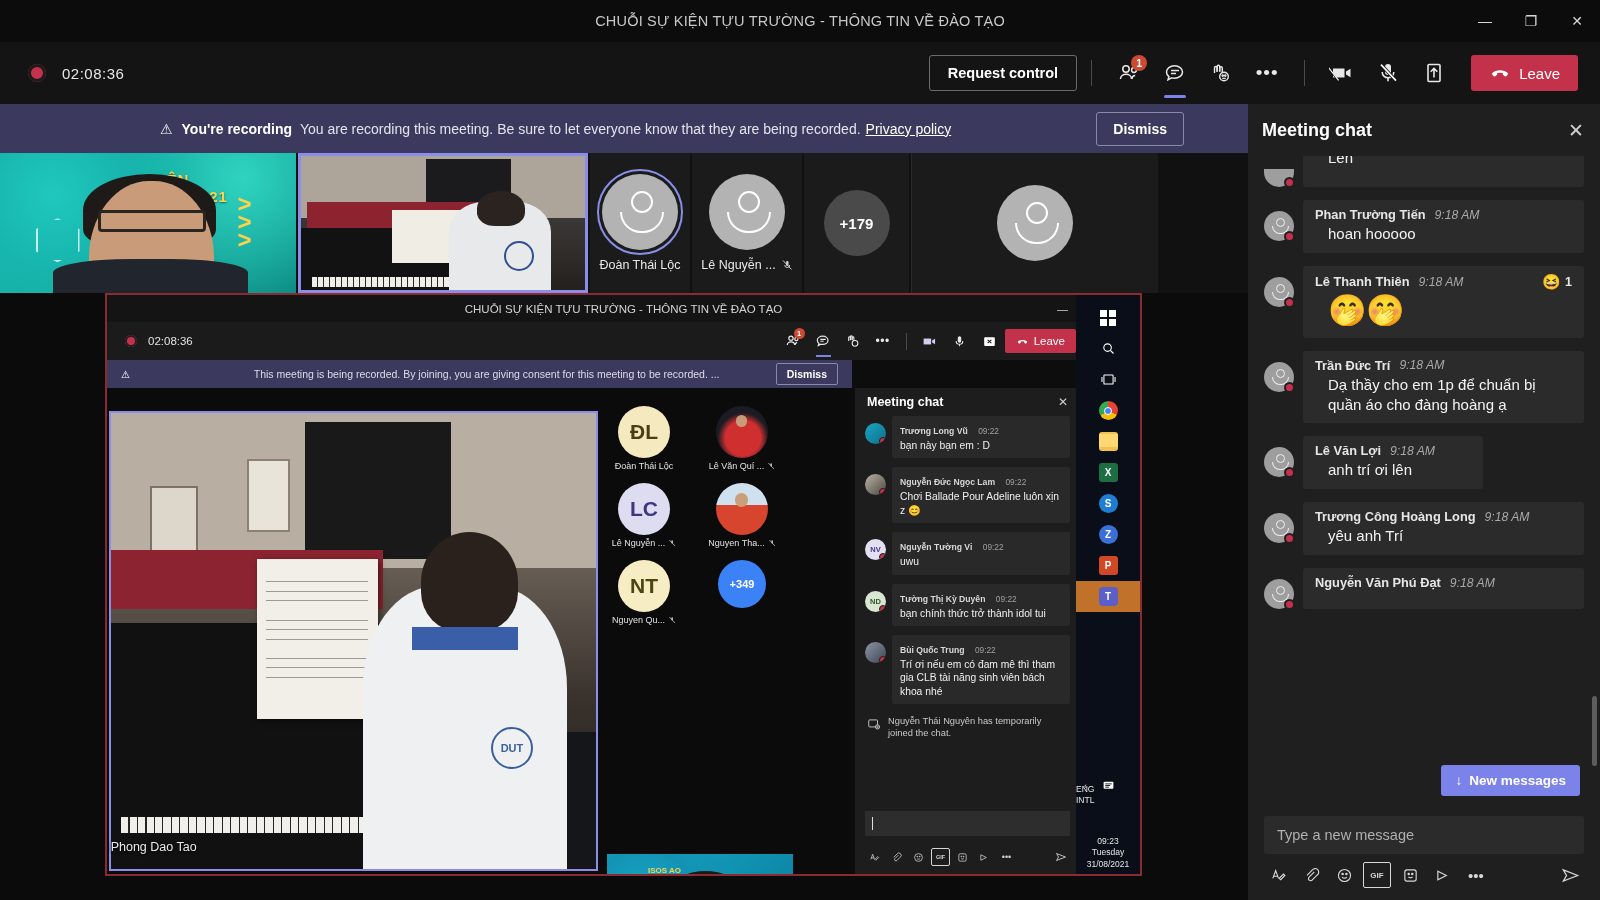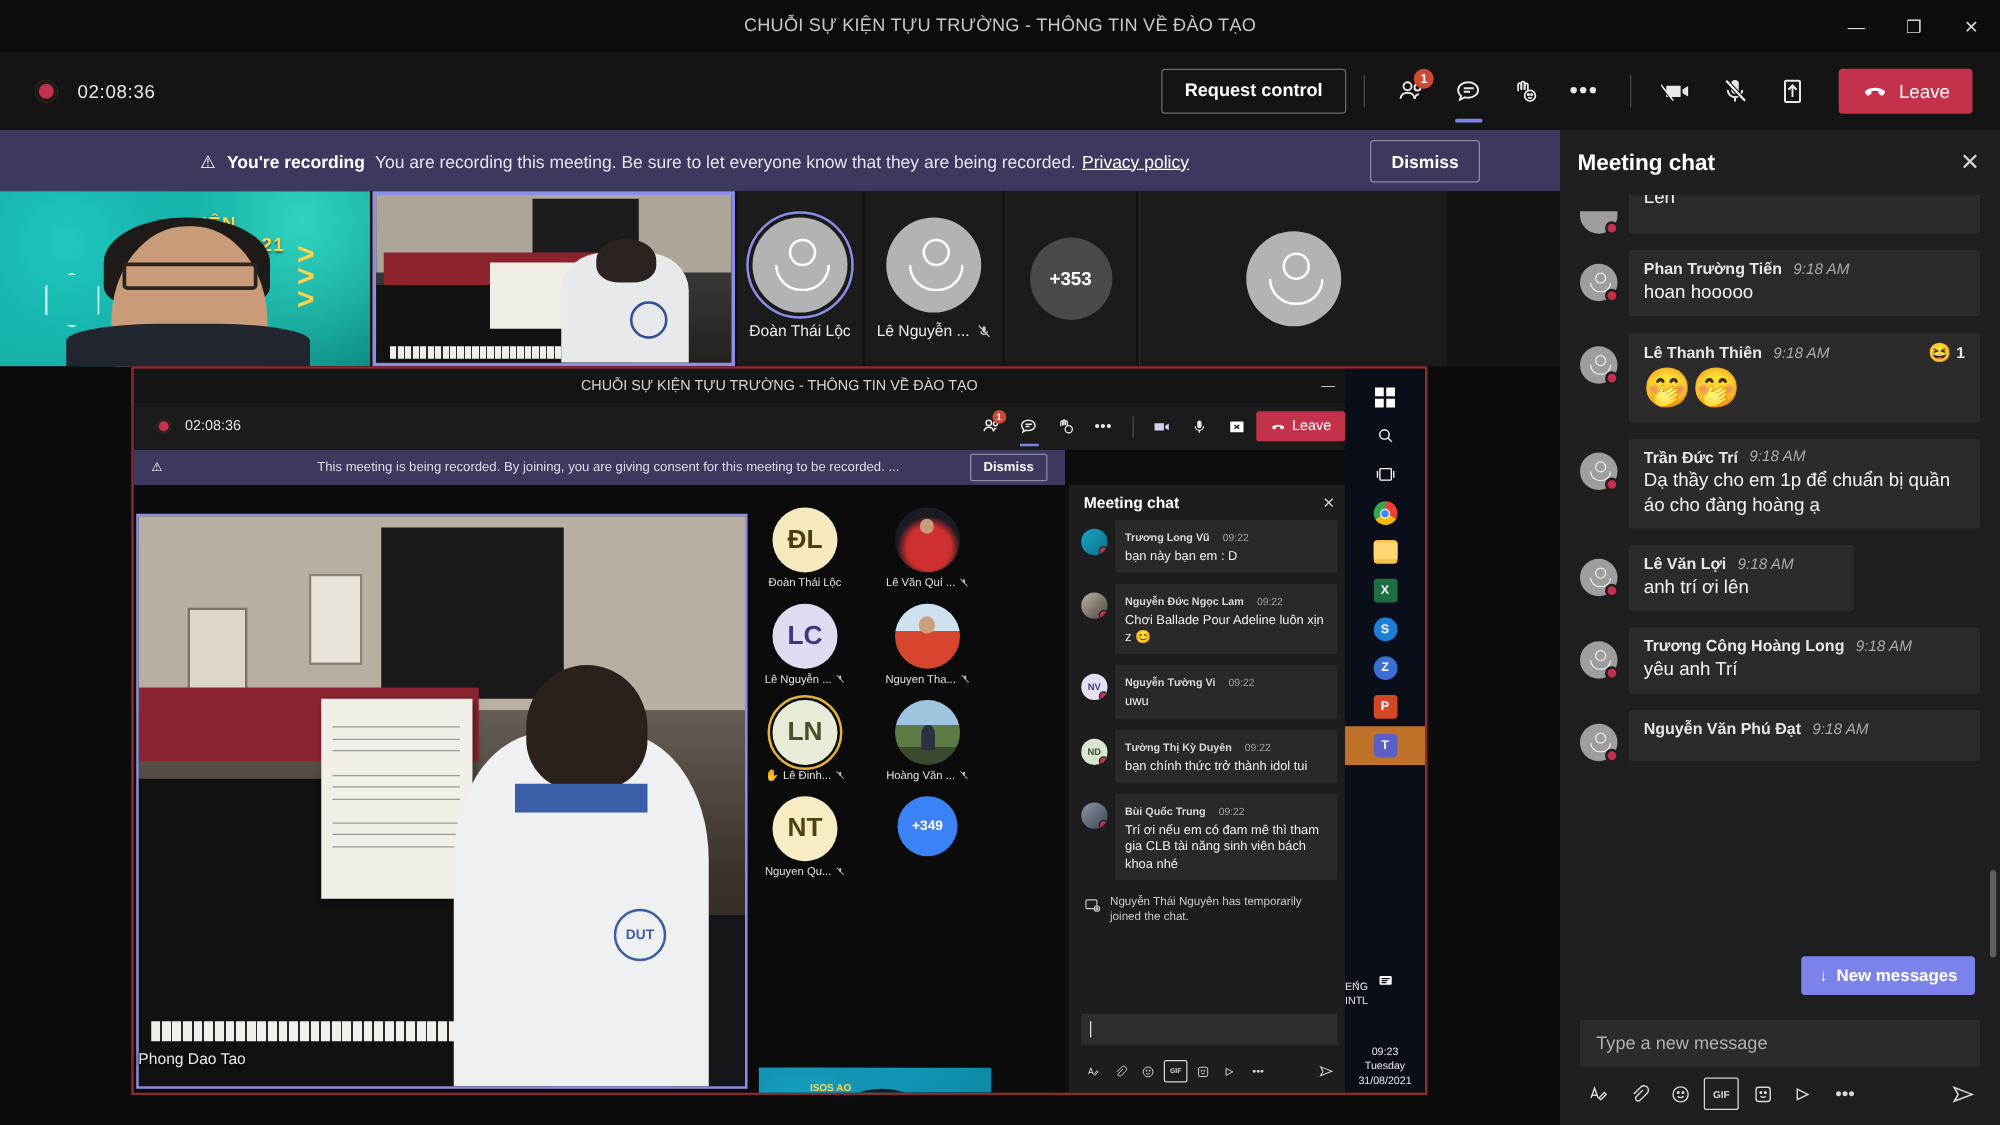--- a/index.html
+++ b/index.html
@@ -150,21 +150,21 @@
     display:flex;align-items:center;justify-content:center; }
   .msg-av .g { width:17px;height:16px;position:relative; }
   .msg-av .g::before{content:"";position:absolute;left:5px;top:0;width:7px;height:7px;border:1.4px solid #efefef;border-radius:50%;}
   .msg-av .g::after{content:"";position:absolute;left:1px;top:8px;width:15px;height:7px;border:1.4px solid #efefef;border-top:none;border-radius:0 0 9px 9px;}
   .presence { position:absolute; right:-1px; bottom:-1px; width:11px;height:11px;border-radius:50%;
     background:#c4314b; border:2px solid #1f1f1f; }
   .msg-bubble { background: #2b2b2b; border-radius: 3px; padding: 7px 12px 9px; flex: 1; min-width: 0; }
   .msg-meta { display: flex; align-items: center; gap: 9px; margin-bottom: 2px; }
   .msg-name { color: #e6e6e6; font-size: 12.8px; font-weight: bold; }
   .msg-time { color: #a9a9a9; font-size: 12.2px; font-style: italic; }
-  .msg-text { color: #f2f2f2; font-size: 15px; line-height: 1.33; word-wrap: break-word; }
+  .msg-text { color: #f2f2f2; font-size: 15px; line-height: 1.33; word-wrap: break-word; margin-left: 13px; }
   .react { margin-left: auto; display: flex; align-items: center; gap: 4px; }
   .react .em { font-size: 15px; }
   .react .cnt { color: #e6e6e6; font-size: 12.5px; font-weight: bold; }
   .big-emoji { font-size: 31px; line-height: 1.15; }
   .new-msgs {
     position: absolute; right: 20px; bottom: 10px; background: #7b83eb; color: #fff;
     font-size: 13.5px; font-weight: bold; border-radius: 3px; padding: 8px 14px;
     display: flex; align-items: center; gap: 7px; cursor: pointer;
   }
   .chat-scrollbar { position: absolute; right: 3px; top: 540px; width: 5px; height: 70px;
@@ -426,21 +426,21 @@
             <rect x="10" y="4" width="5" height="10" rx="2.5" fill="#ccc" stroke="none"></rect>
             <path d="M7.5 12a5 5 0 0010 0"></path>
               <path d="M4 3l17 18" stroke="#ccc" stroke-width="2"></path>
           </svg>
         </div>
       </div>
     </div>
 
     <div class="tile ov">
       <div class="tile-center">
-        <div class="overflow-circle">+353</div>
+        <div class="overflow-circle">+179</div>
       </div>
     </div>
 
     <div class="tile blank" style="border-left:1px solid #2a2a2a;">
       <div class="tile-center">
         <div class="avatar-circle">
             <div class="av-glyph"></div>
           </div>
       </div>
     </div>
@@ -594,45 +594,20 @@
             <div class="in-nm">
               <span>Nguyen Tha...</span>
               <svg width="8" height="8" viewBox="0 0 24 24" fill="none" stroke="#bbb" stroke-width="2.5">
                 <rect x="10" y="4" width="5" height="10" rx="2.5" fill="#bbb" stroke="none"></rect>
                   <path d="M4 3l17 18"></path>
               </svg>
             </div>
           </div>
         </div>
 
-        <div class="in-grow">
-          <div class="in-cell">
-            <div class="in-ini" style="background:#e6ecd8;color:#44502a;outline:2px solid #e3b33c;outline-offset:2px;">LN</div>
-            <div class="in-nm">
-              <span style="font-size:9px;">✋</span>
-              <span>Lê Đinh...</span>
-              <svg width="8" height="8" viewBox="0 0 24 24" fill="none" stroke="#bbb" stroke-width="2.5">
-                <rect x="10" y="4" width="5" height="10" rx="2.5" fill="#bbb" stroke="none"></rect>
-                  <path d="M4 3l17 18"></path>
-              </svg>
-            </div>
-          </div>
-          <div class="in-cell">
-            <div class="in-ph" style="background:linear-gradient(180deg,#9ec4df 0 38%, #5c7a46 38% 72%, #3b4a2e 72% 100%);">
-              <span style="position:absolute;left:40%;top:38%;width:22%;height:38%;background:#2b3142;border-radius:40% 40% 0 0;"></span>
-            </div>
-            <div class="in-nm">
-              <span>Hoàng Văn ...</span>
-              <svg width="8" height="8" viewBox="0 0 24 24" fill="none" stroke="#bbb" stroke-width="2.5">
-                <rect x="10" y="4" width="5" height="10" rx="2.5" fill="#bbb" stroke="none"></rect>
-                  <path d="M4 3l17 18"></path>
-              </svg>
-            </div>
-          </div>
-        </div>
 
         <div class="in-grow">
           <div class="in-cell">
             <div class="in-ini" style="background:#f7edc4;color:#4e4312;">NT</div>
             <div class="in-nm">
               <span>Nguyen Qu...</span>
               <svg width="8" height="8" viewBox="0 0 24 24" fill="none" stroke="#bbb" stroke-width="2.5">
                 <rect x="10" y="4" width="5" height="10" rx="2.5" fill="#bbb" stroke="none"></rect>
                   <path d="M4 3l17 18"></path>
               </svg>

